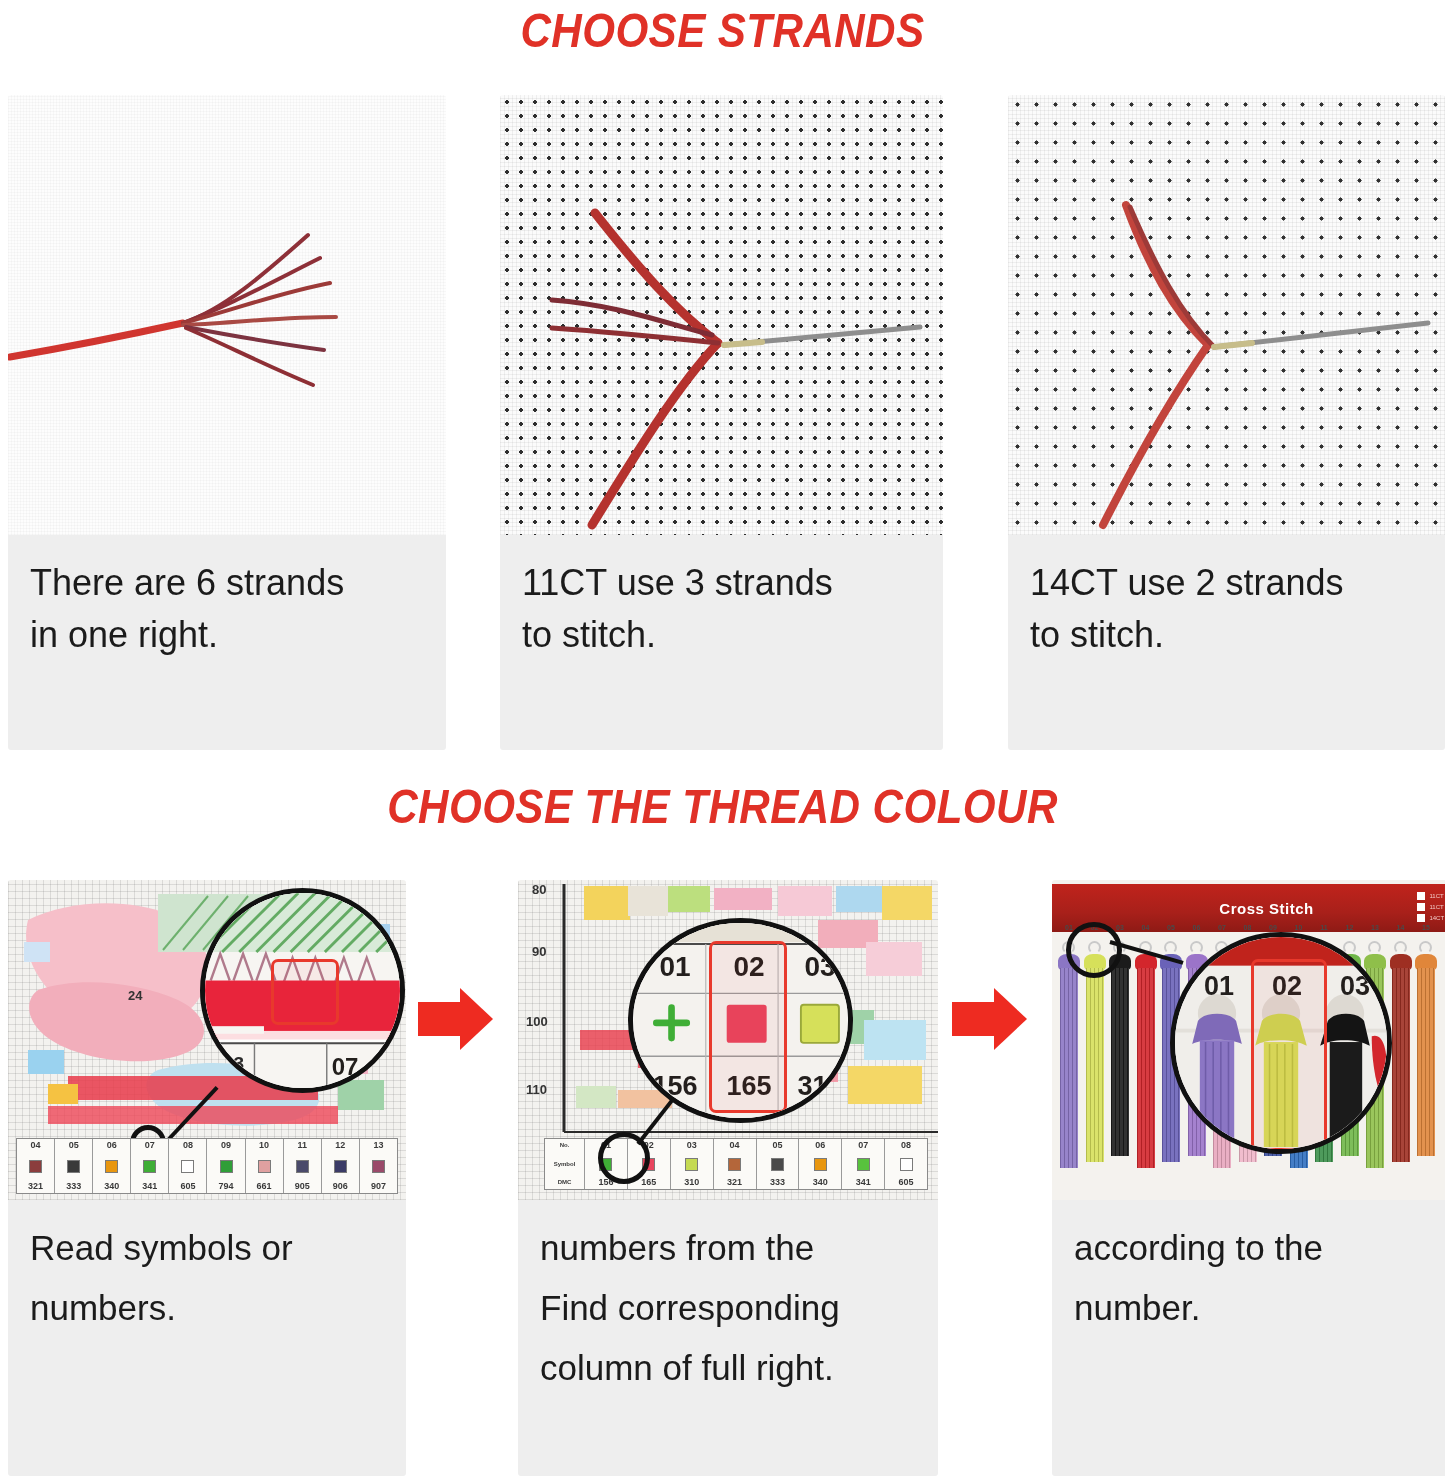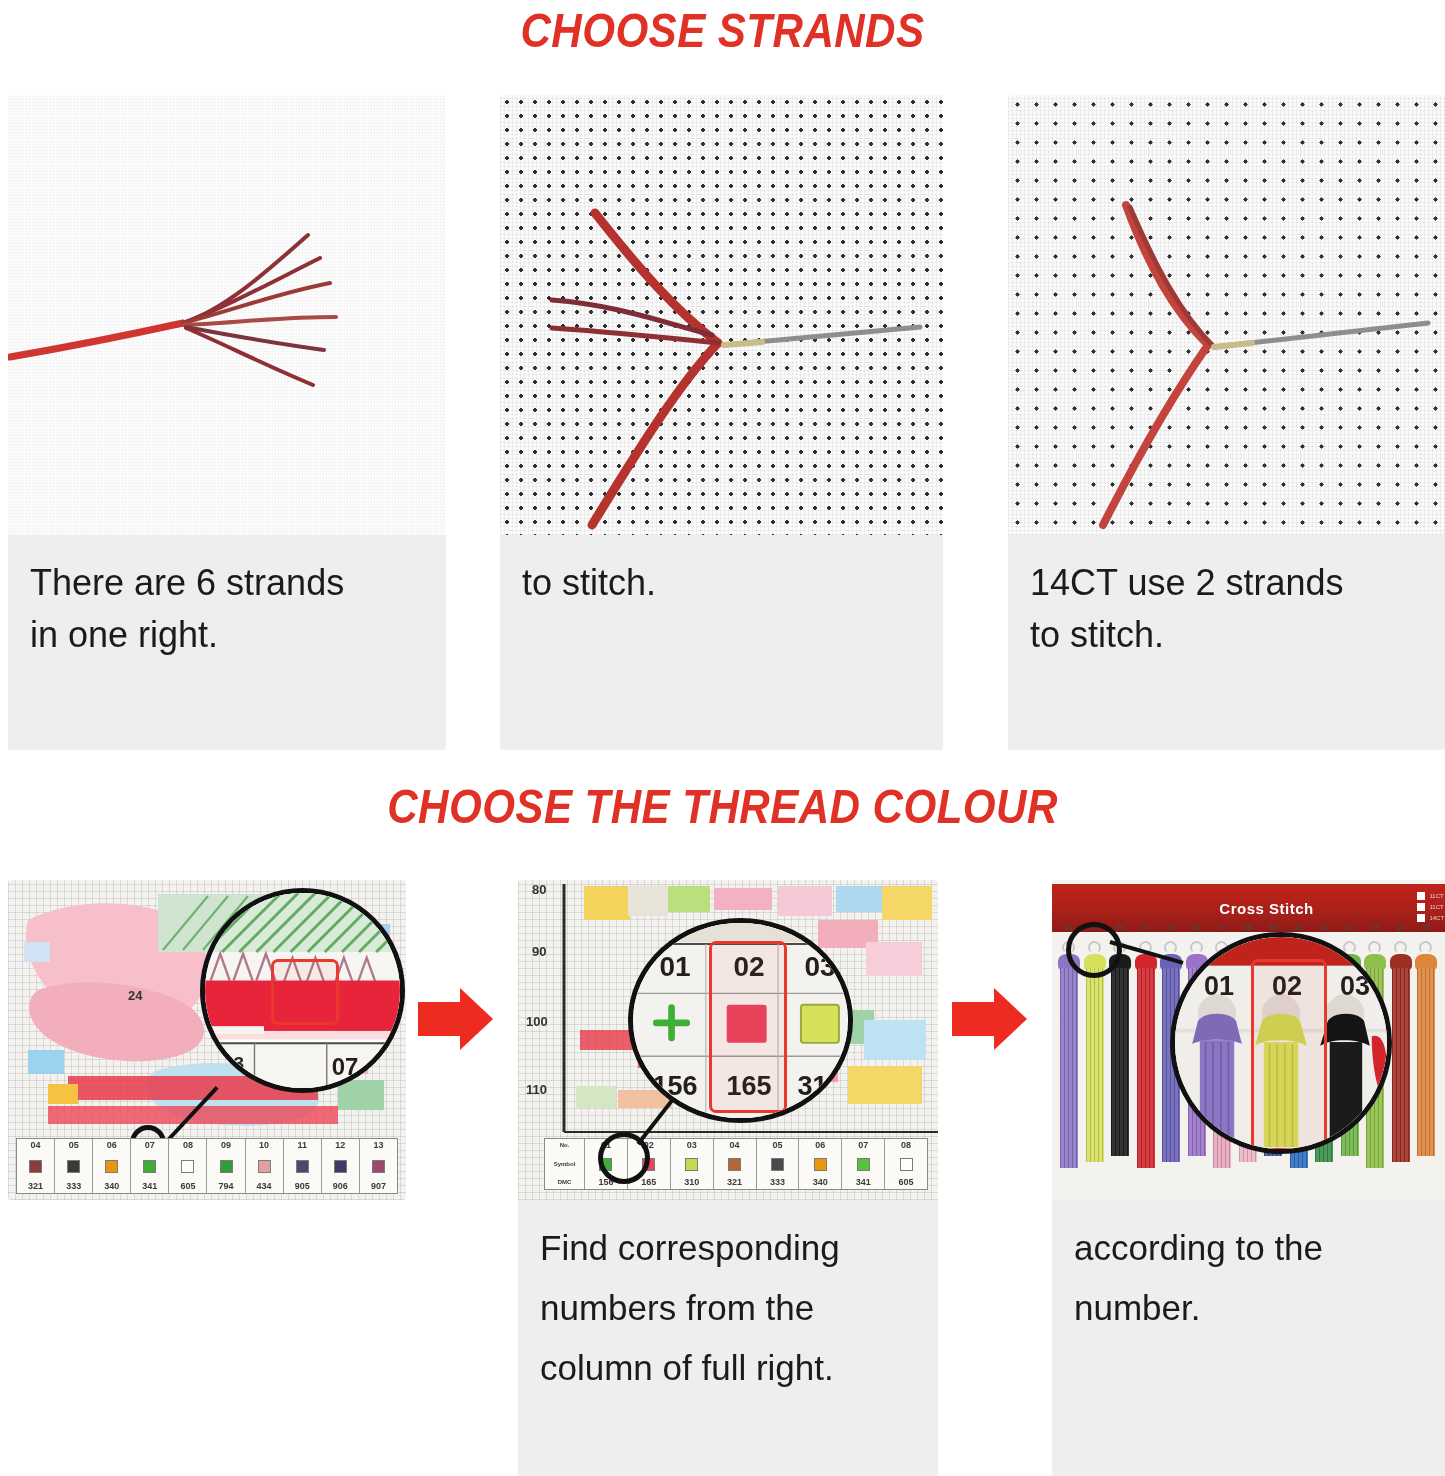--- a/index.html
+++ b/index.html
@@ -280,20 +280,21 @@
             <path d="M95 118 C140 175 175 215 218 248" stroke="#b5322e" stroke-width="9"></path>
             <path d="M218 248 C178 290 135 360 92 430" stroke="#b5322e" stroke-width="9"></path>
             <path d="M218 248 C170 243 110 237 52 233" stroke="#8e2f33" stroke-width="5"></path>
             <path d="M212 240 C165 228 118 210 52 205" stroke="#7e2c35" stroke-width="5"></path>
             <path d="M224 250 L420 232" stroke="#8e8e8e" stroke-width="5"></path>
             <path d="M224 250 L262 247" stroke="#c7bd8a" stroke-width="6"></path>
           </g>
         </svg>
       </div>
       <div class="caption">
+        <span class="caption-line">11CT use 3 strands</span>
         <span class="caption-line">to stitch.</span>
       </div>
     </div>
 
     <div class="card" id="card-3">
       <div class="photo">
         <div class="fabric-aida-14"></div>
         <svg class="photo-svg" viewBox="0 0 437 440" preserveAspectRatio="none">
           <g fill="none" stroke-linecap="round">
             <path d="M118 110 C140 170 165 215 200 250" stroke="#c2443c" stroke-width="8"></path>
@@ -431,40 +432,44 @@
               <span class="legend-code">605</span>
             </div>
             <div class="legend-col">
               <span class="legend-num">09</span>
               <span class="legend-sym" style="background: rgb(47, 158, 56); border: 1px solid rgb(122, 122, 122);"></span>
               <span class="legend-code">794</span>
             </div>
             <div class="legend-col">
               <span class="legend-num">10</span>
               <span class="legend-sym" style="background: rgb(224, 160, 160); border: 1px solid rgb(122, 122, 122);"></span>
-              <span class="legend-code">434</span>
+              <span class="legend-code">661</span>
             </div>
             <div class="legend-col">
               <span class="legend-num">11</span>
               <span class="legend-sym" style="background: rgb(74, 74, 106); border: 1px solid rgb(122, 122, 122);"></span>
               <span class="legend-code">905</span>
             </div>
             <div class="legend-col">
               <span class="legend-num">12</span>
               <span class="legend-sym" style="background: rgb(59, 59, 102); border: 1px solid rgb(122, 122, 122);"></span>
               <span class="legend-code">906</span>
             </div>
             <div class="legend-col">
               <span class="legend-num">13</span>
               <span class="legend-sym" style="background: rgb(154, 74, 106); border: 1px solid rgb(122, 122, 122);"></span>
               <span class="legend-code">907</span>
             </div>
           </div>
       </div>
 
+      <div class="caption">
+        <span class="caption-line">Read symbols or</span>
+        <span class="caption-line">numbers.</span>
+      </div>
     </div>
 
     <div class="arrow" id="arrow-1" style="left:418px; top:108px;">
       <div class="shaft"></div>
       <div class="head"></div>
     </div>
 
     <div class="card" id="card-5">
       <div class="photo">
         <div class="chart-bg"></div>
@@ -570,22 +575,22 @@
           <div class="lens-label" style="left:80px; top:28px; width:72px; font-size:28px;">02</div>
           <div class="lens-label" style="left:154px; top:28px; width:66px; font-size:28px;">03</div>
           <div class="lens-label" style="left:6px; top:148px; width:72px; font-size:27px;">156</div>
           <div class="lens-label" style="left:80px; top:148px; width:72px; font-size:27px;">165</div>
           <div class="lens-label" style="left:154px; top:148px; width:66px; font-size:27px;">310</div>
           <div class="hl-box" style="left:76px; top:18px; width:78px; height:172px;"></div>
         </div>
       </div>
 
       <div class="caption">
+        <span class="caption-line">numbers from the</span>
         <span class="caption-line">Find corresponding</span>
-        <span class="caption-line">numbers from the</span>
         <span class="caption-line">column of full right.</span>
       </div>
     </div>
 
     <div class="arrow" id="arrow-2" style="left:952px; top:108px;">
       <div class="shaft"></div>
       <div class="head"></div>
     </div>
 
     <div class="card" id="card-6">

